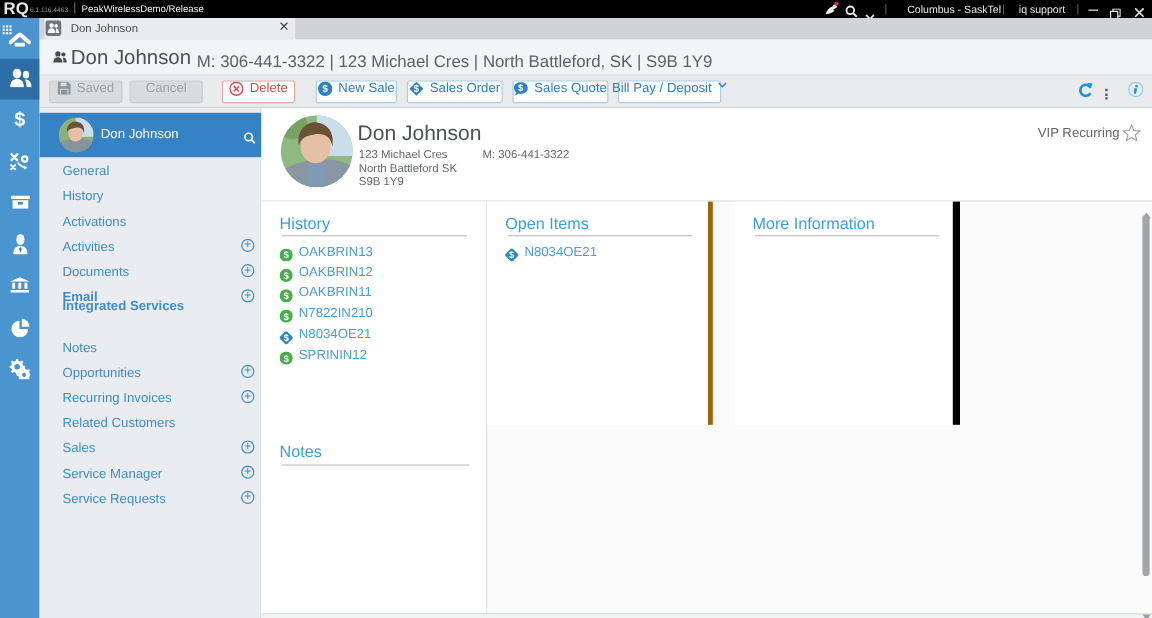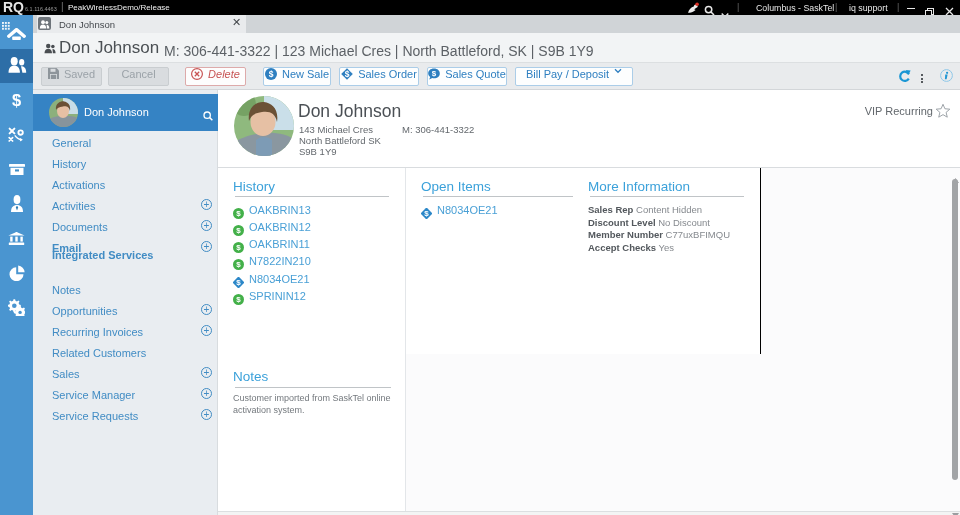--- a/index.html
+++ b/index.html
@@ -241,21 +241,21 @@
           <path d="M0 0 H8.5 L11 2.5 V11 H0 Z" fill="#8e959b"></path>
           <rect x="2.5" y="0.8" width="5" height="3" fill="#d9dcdf"></rect>
           <rect x="2" y="6" width="7" height="5" fill="#d9dcdf"></rect>
           <rect x="2.8" y="6.8" width="5.4" height="4.2" fill="#8e959b"></rect>
         </svg>
         <span>Saved</span>
       </div>
     <div class="btn btn-dis" style="left:75px; width:61px;">
         <span>Cancel</span>
       </div>
-    <div class="btn btn-del" style="left:152px; width:61px;font-style:italic;">
+    <div class="btn btn-del" style="left:152px; width:61px;">
       <svg class="bico" width="12" height="12" viewBox="0 0 12 12">
           <circle cx="6" cy="6" r="5.4" fill="none" stroke="#c75454" stroke-width="1.2"></circle>
           <path d="M3.8 3.8 L8.2 8.2 M8.2 3.8 L3.8 8.2" stroke="#c75454" stroke-width="1.3"></path>
         </svg>
         <span>Delete</span>
       </div>
     <div class="btn btn-blue" style="left:230px; width:68px;">
       <svg class="bico" width="12" height="12" viewBox="0 0 12 12">
           <circle cx="6" cy="6" r="6" fill="#2e7fc0"></circle>
           <text x="6" y="9" font-size="8.5" font-weight="bold" fill="#fff" text-anchor="middle" font-family="Liberation Sans">$</text>
@@ -269,21 +269,21 @@
         </svg>
         <span>Sales Order</span>
       </div>
     <div class="btn btn-blue" style="left:394px; width:80px;">
       <svg class="bico" width="12" height="12" viewBox="0 0 12 12">
           <path d="M6 0.5 C9.6 0.5 11.8 2.7 11.8 5.4 C11.8 8.1 9.6 10.2 6 10.2 C5.4 10.2 4.8 10.15 4.3 10 L1.2 11.5 L2.2 8.9 C1 8 0.2 6.8 0.2 5.4 C0.2 2.7 2.4 0.5 6 0.5 Z" fill="#2e7fc0"></path>
           <text x="6" y="8.2" font-size="8" font-weight="bold" fill="#fff" text-anchor="middle" font-family="Liberation Sans">$</text>
         </svg>
         <span>Sales Quote</span>
       </div>
-    <div class="btn btn-blue" style="left:482px; width:118px;">
+    <div class="btn btn-blue" style="left:482px; width:86px;">
         <span>Bill Pay / Deposit</span>
       <svg class="bico" style="margin-left:5px; margin-right:0;" width="8" height="6" viewBox="0 0 9 7">
           <path d="M1 1.5 L4.5 5 L8 1.5" fill="none" stroke="#2e7fc0" stroke-width="1.5"></path>
         </svg>
       </div>
     <div class="abs" style="left:865px; top:6px;">
       <svg width="13" height="13" viewBox="0 0 13 13">
           <path d="M10.8 8.6 A4.6 4.6 0 1 1 10.9 4.2" fill="none" stroke="#1a96d4" stroke-width="2.2"></path>
           <path d="M7.8 0 L12.6 0.6 L10.4 4.9 Z" fill="#1a96d4"></path>
         </svg>
@@ -366,21 +366,21 @@
             <rect x="30" width="30" height="34" fill="#cadfe9"></rect>
             <circle cx="10" cy="8" r="12" fill="#6f9c5e" opacity="0.8"></circle>
             <path d="M0 60 L60 60 L60 44 C55 38 40 36 30 37 C18 38 6 42 0 47 Z" fill="#8a97a0"></path>
             <path d="M22 44 C26 40 34 40 38 44 L38 60 L22 60 Z" fill="#7d9bb5"></path>
             <ellipse cx="29" cy="26" rx="12.5" ry="14" fill="#e6c0a4"></ellipse>
             <path d="M15 25 C13 10 24 5 30 6 C38 7 45 13 43 26 C41 17 36 15 28 16 C21 17 17 19 15 25 Z" fill="#6b5136"></path>
           </g>
         </svg>
       </div>
       <div id="bigname" class="abs">Don Johnson</div>
-      <div class="abs addr" style="top:34px;">143 Michael Cres</div>
+      <div class="abs addr" style="top:34px;">123 Michael Cres</div>
       <div class="abs addr" style="top:45px;">North Battleford SK</div>
       <div class="abs addr" style="top:56px;">S9B 1Y9</div>
       <div id="mphone" class="abs">M: 306-441-3322</div>
       <div id="vip" class="abs">VIP Recurring</div>
       <div class="abs" style="left:717px; top:13px;">
         <svg width="16" height="16" viewBox="0 0 15 15">
             <path d="M7.5 1.2 L9.3 5.4 L13.9 5.8 L10.4 8.8 L11.5 13.3 L7.5 10.9 L3.5 13.3 L4.6 8.8 L1.1 5.8 L5.7 5.4 Z" fill="none" stroke="#9aa0a5" stroke-width="0.9"></path>
           </svg>
       </div>
     </div>
@@ -421,35 +421,28 @@
       </div>
     <div class="col" style="left:188px; width:188px; border-right:4px solid #a16207;">
       <div class="coltitle">Open Items</div>
       <div class="colrule" style="width:154px;"></div>
     <div class="abs" style="left:15px; top:37px;"><svg width="11" height="11" viewBox="0 0 11 11">
             <rect x="1.2" y="1.2" width="8.6" height="8.6" rx="1.2" fill="#2b87c8" transform="rotate(45 5.5 5.5)"></rect>
             <text x="5.5" y="8.3" font-size="8" font-weight="bold" fill="#fff" text-anchor="middle" font-family="Liberation Sans">$</text>
           </svg></div>
         <div class="histitem" style="top:36px;">N8034OE21</div>
       </div>
-    <div class="col" style="left:355px; width:188px; border-right:1px solid #000000;">
+    <div class="col" style="left:394px; width:188px; border-right:6px solid #000000;">
       <div class="coltitle">More Information</div>
       <div class="colrule" style="width:154px;"></div>
-      <div class="abs" style="left:15px; top:36px; font-size:9.5px; line-height:12.5px;">
-        <div><span class="lbl">Sales Rep</span> <span class="val">Content Hidden</span></div>
-        <div><span class="lbl">Discount Level</span> <span class="val">No Discount</span></div>
-        <div><span class="lbl">Member Number</span> <span class="val">C77uxBFIMQU</span></div>
-        <div><span class="lbl">Accept Checks</span> <span class="val">Yes</span></div>
-      </div>
     </div>
 
     <div id="notescard" class="abs">
       <div class="coltitle" style="top:15px;">Notes</div>
       <div class="colrule" style="top:33px; width:156px;"></div>
-      <div id="notestext" class="abs">Customer imported from SaskTel online activation system.</div>
     </div>
 
     <div id="belowline" class="abs"></div>
 
     <div id="sbar" class="abs">
       <div class="abs" style="left:0px; top:0px;">
         <svg width="9" height="8" viewBox="0 0 9 8">
             <path d="M4.5 1 L8 6 L1 6 Z" fill="#9b9da0"></path>
           </svg>
       </div>

